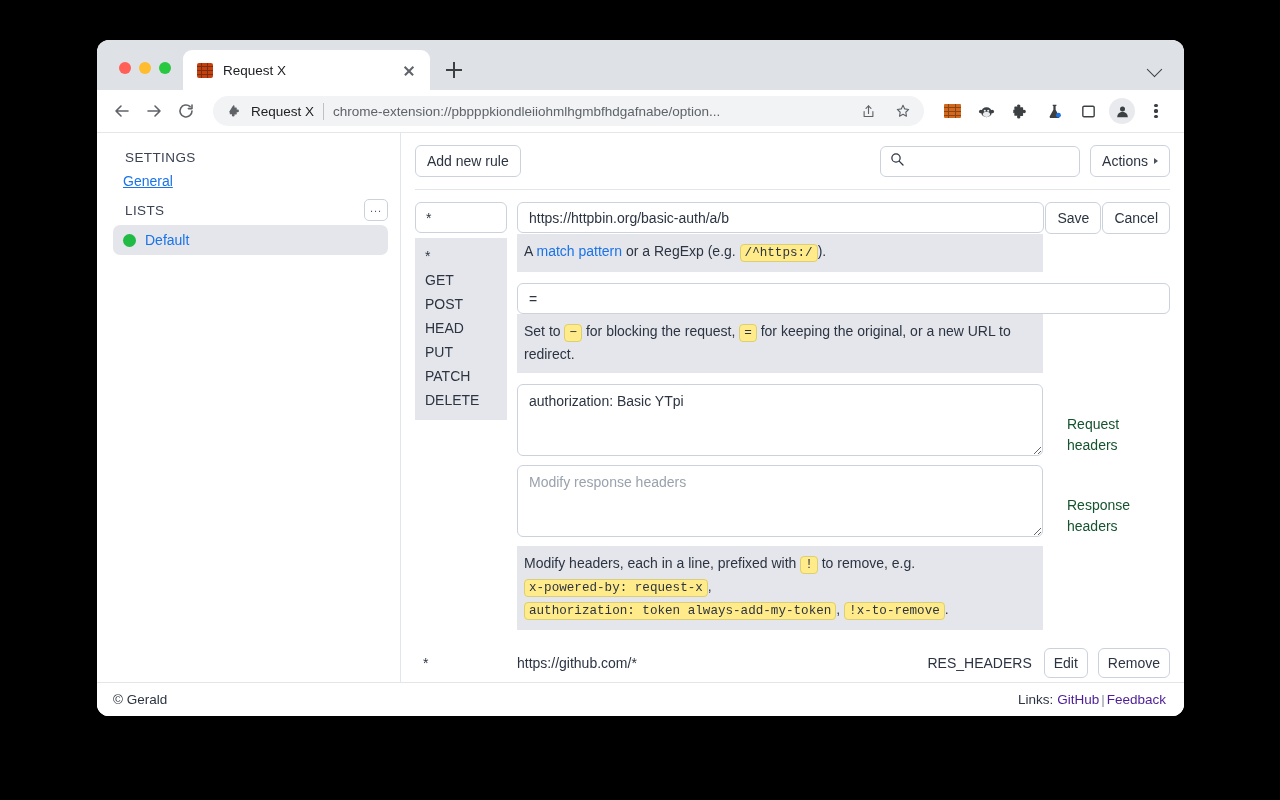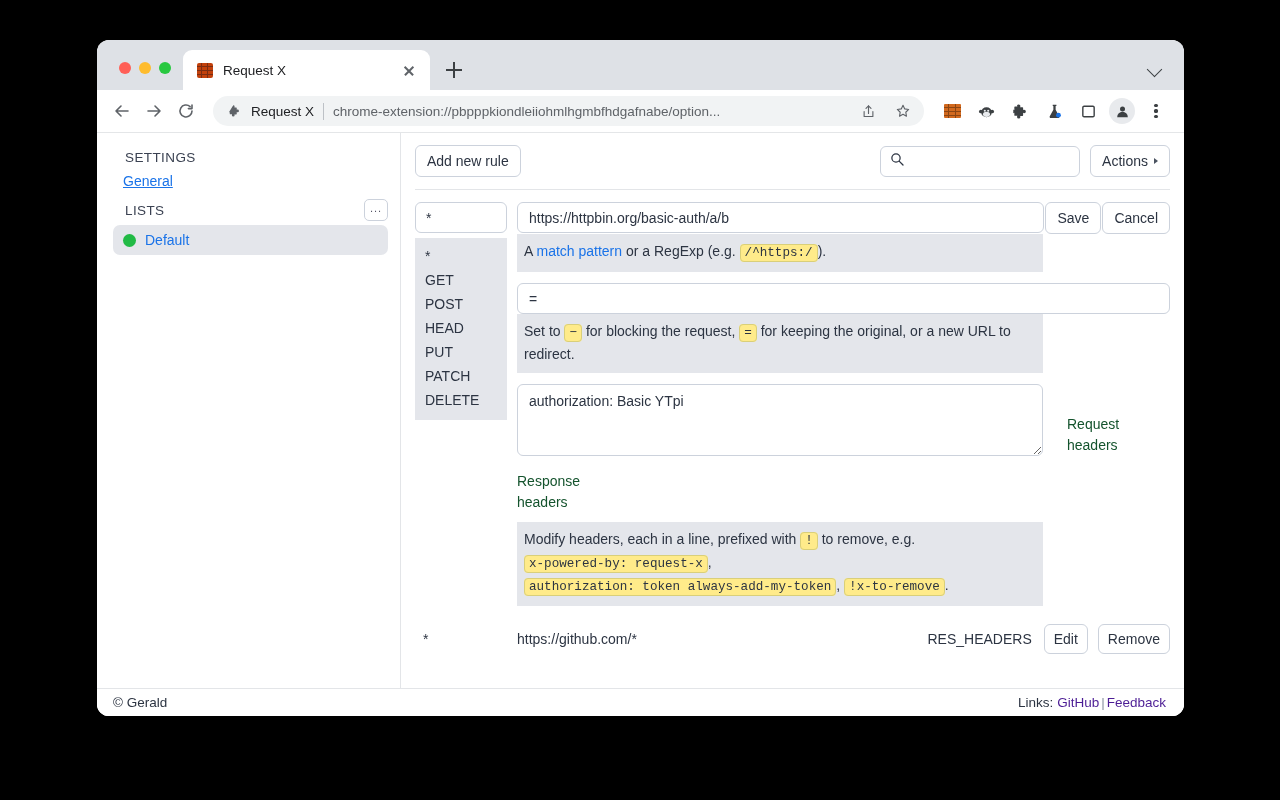--- a/index.html
+++ b/index.html
@@ -386,21 +386,21 @@
     font-family: "Liberation Sans", sans-serif;
     font-size: 14px;
     padding: 6px 9px;
     line-height: 16px;
   }
 
   
   #footer {
     flex: 0 0 auto;
     border-top: 1px solid #e3e5e8;
-    height: 28px;
+    height: 34px;
     display: flex; align-items: center;
     padding: 0 18px 0 16px;
     font-size: 13.5px;
     color: #2c3442;
     background: #fff;
   }
   #footer-links { margin-left: auto; }
   #footer-links a { color: #4c1d95; text-decoration: none; }
   #footer-links .sep { color: #8a93a0; margin: 0 2px; }
 </style>
@@ -594,20 +594,21 @@
             <div class="spacer-10"></div>
 
             <div class="ta-row">
               <textarea class="ta" placeholder="Modify request headers" style="">authorization: Basic YTpi</textarea>
               <div class="ta-label">Request headers</div>
             </div>
 
             <div class="spacer-8"></div>
 
             <div class="ta-row">
+              <textarea class="ta" placeholder="Modify response headers" style=""></textarea>
               <div class="ta-label">Response headers</div>
             </div>
 
             <div class="spacer-8"></div>
 
             <div class="hint">
               <span>Modify headers, each in a line, prefixed with </span><code class="mark">!</code><span> to remove, e.g. </span><br><code class="mark">x-powered-by: request-x</code><span>, </span><br><code class="mark">authorization: token always-add-my-token</code><span>, </span><code class="mark">!x-to-remove</code><span>.</span>
             </div>
 
           </div>

